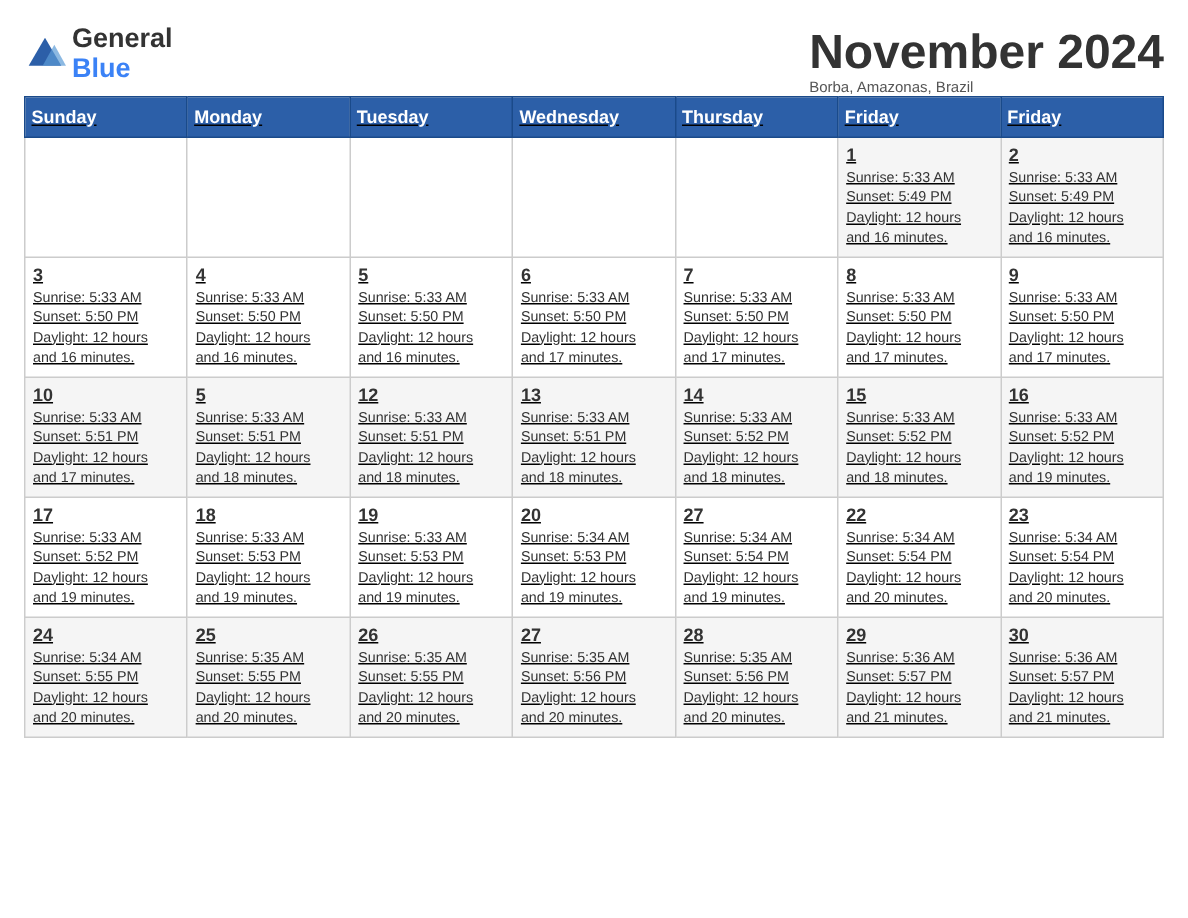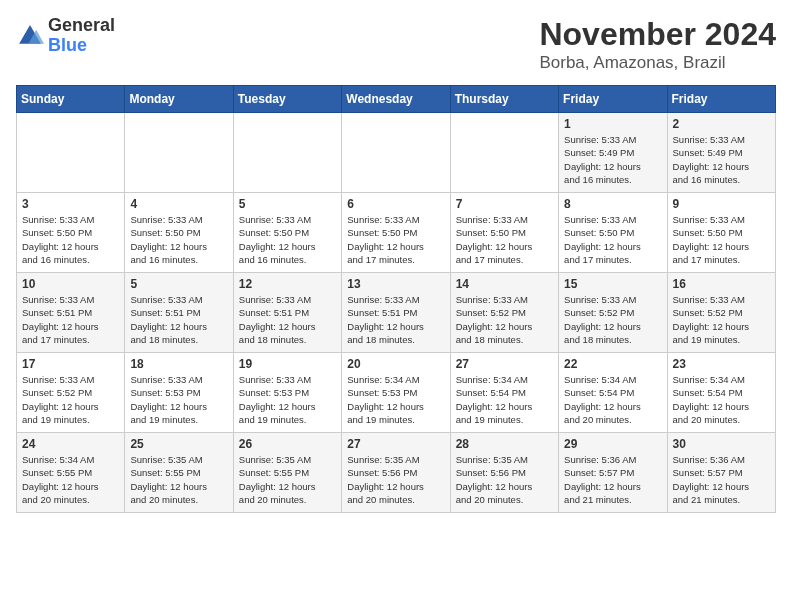--- a/index.html
+++ b/index.html
@@ -7,21 +7,20 @@
       font-family: Arial, sans-serif;
       background: #fff;
       width: 792px;
       min-height: 612px;
       padding: 16px;
     }
     .header {
       display: flex;
       justify-content: space-between;
       align-items: flex-start;
-      margin-bottom: 12px;
     }
     .logo {
       display: flex;
       align-items: center;
       gap: 4px;
     }
     .logo-text {
       display: flex;
       flex-direction: column;
       line-height: 1.1;
@@ -42,27 +41,28 @@
     }
     .title-block {
       text-align: left;
     }
     .month-title {
       font-size: 32px;
       font-weight: bold;
       color: #333;
     }
     .subtitle {
-      font-size: 17px;
+      font-size: 10px;
       color: #555;
     }
     .calendar {
       width: 100%;
       border-collapse: collapse;
       border: 1px solid #ccc;
+      text-decoration: underline;
     }
     .calendar th {
       background: #2c5fa8;
       color: #fff;
       font-size: 12px;
       font-weight: bold;
       padding: 6px 4px;
       text-align: left;
       border: 1px solid #1a4a8a;
     }

